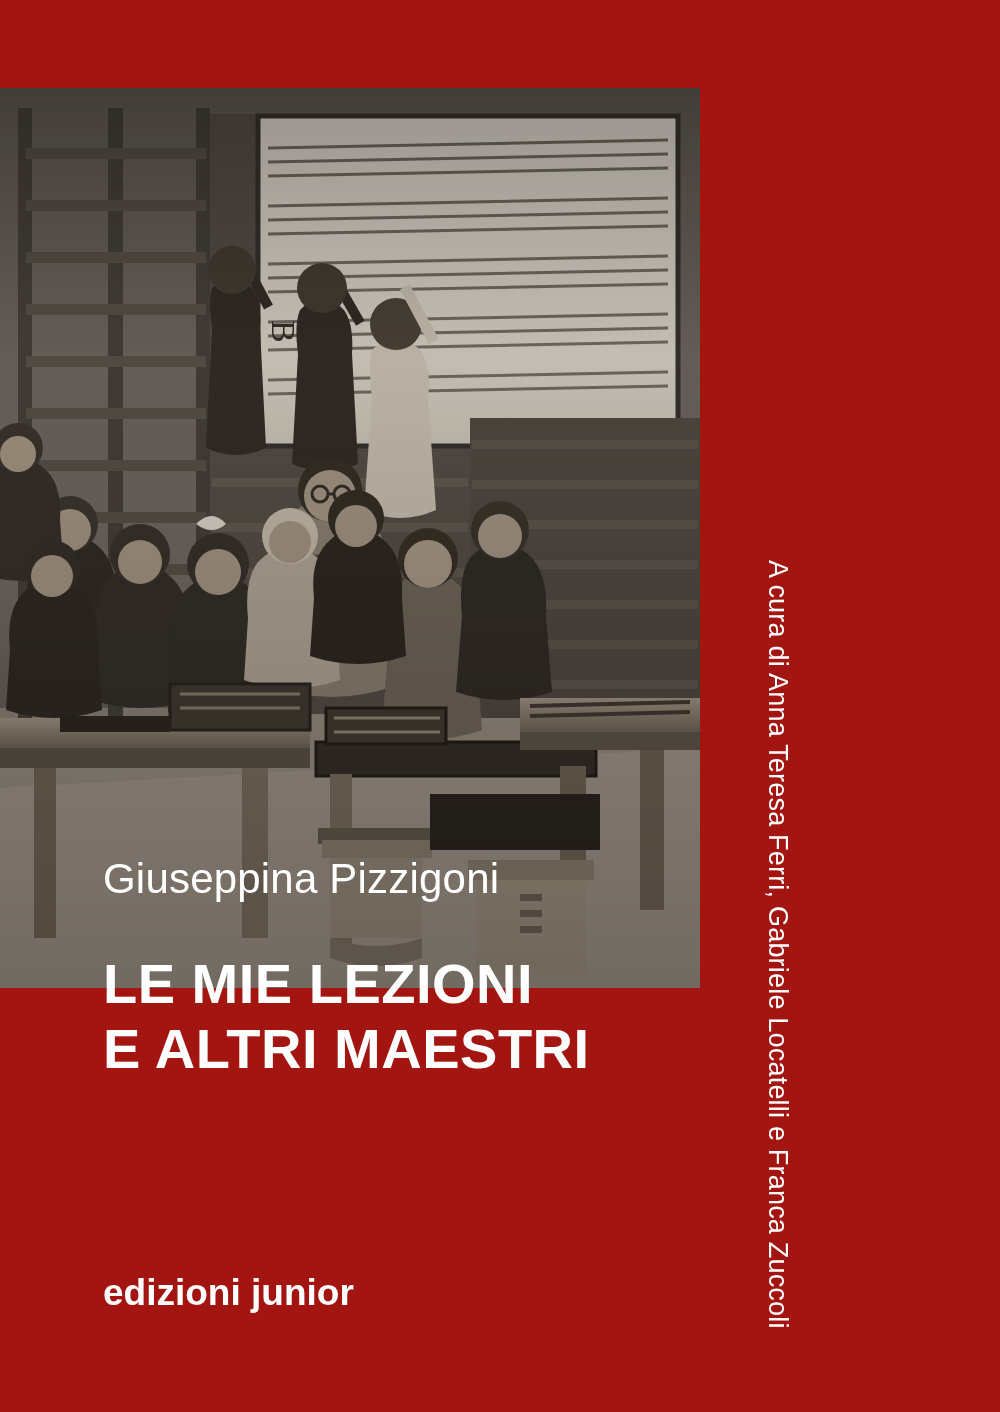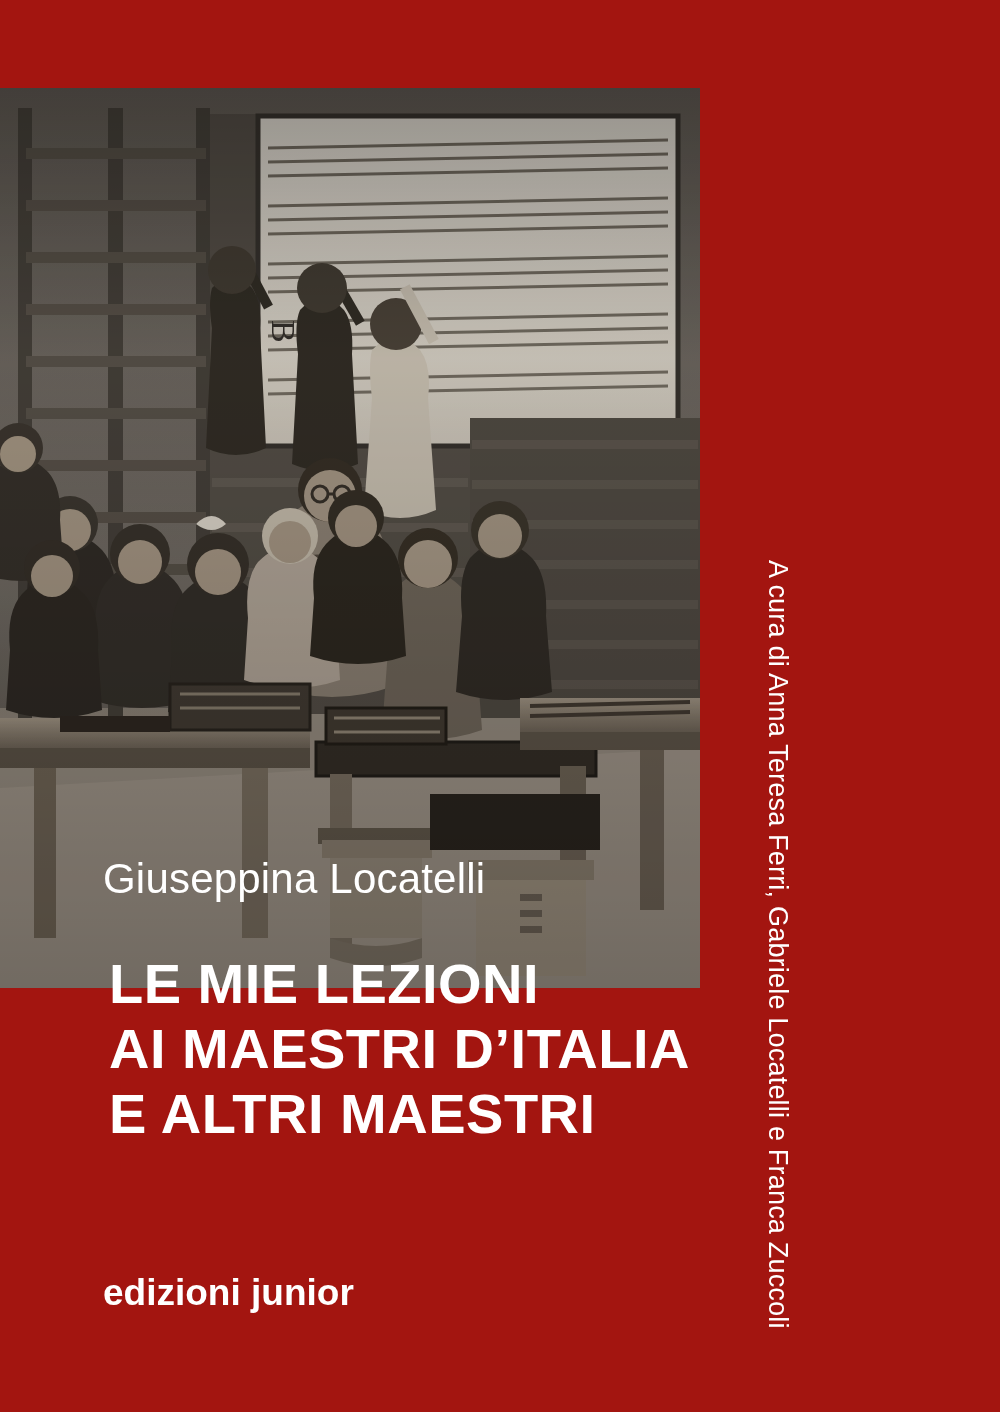--- a/index.html
+++ b/index.html
@@ -40,21 +40,21 @@
     left: 103px;
     top: 855px;
     font-size: 42px;
     color: #ffffff;
     letter-spacing: 0.2px;
     white-space: nowrap;
     font-weight: 400;
   }
   .title {
     position: absolute;
-    left: 109px;
+    left: 103px;
     top: 952px;
     width: 720px;
     color: #ffffff;
     font-size: 56px;
     font-weight: bold;
     line-height: 1.16;
     letter-spacing: 0.5px;
   }
   .title .line {
     display: block;
@@ -322,25 +322,24 @@
         </g>
       </g>
 
       <rect x="430" y="706" width="170" height="56" fill="#1e1b17"></rect>
 
       <rect x="0" y="0" width="700" height="900" fill="url(#vign)"></rect>
       <rect x="0" y="0" width="700" height="900" fill="#6b5a4a" opacity="0.12"></rect>
     </svg>
   </div>
 
-  <div class="author">Giuseppina Locatelli</div>
+  <div class="author">Giuseppina Pizzigoni</div>
 
   <div class="title">
     <span class="line">LE MIE LEZIONI</span>
-    <span class="line">AI MAESTRI D’ITALIA</span>
     <span class="line">E ALTRI MAESTRI</span>
   </div>
 
   <div class="publisher">
     <span class="pub-strong">edizioni</span><span class="pub-light"> junior</span>
   </div>
 
   <div class="editors">A cura di Anna Teresa Ferri, Gabriele Locatelli e Franca Zuccoli</div>
 
 </div>

